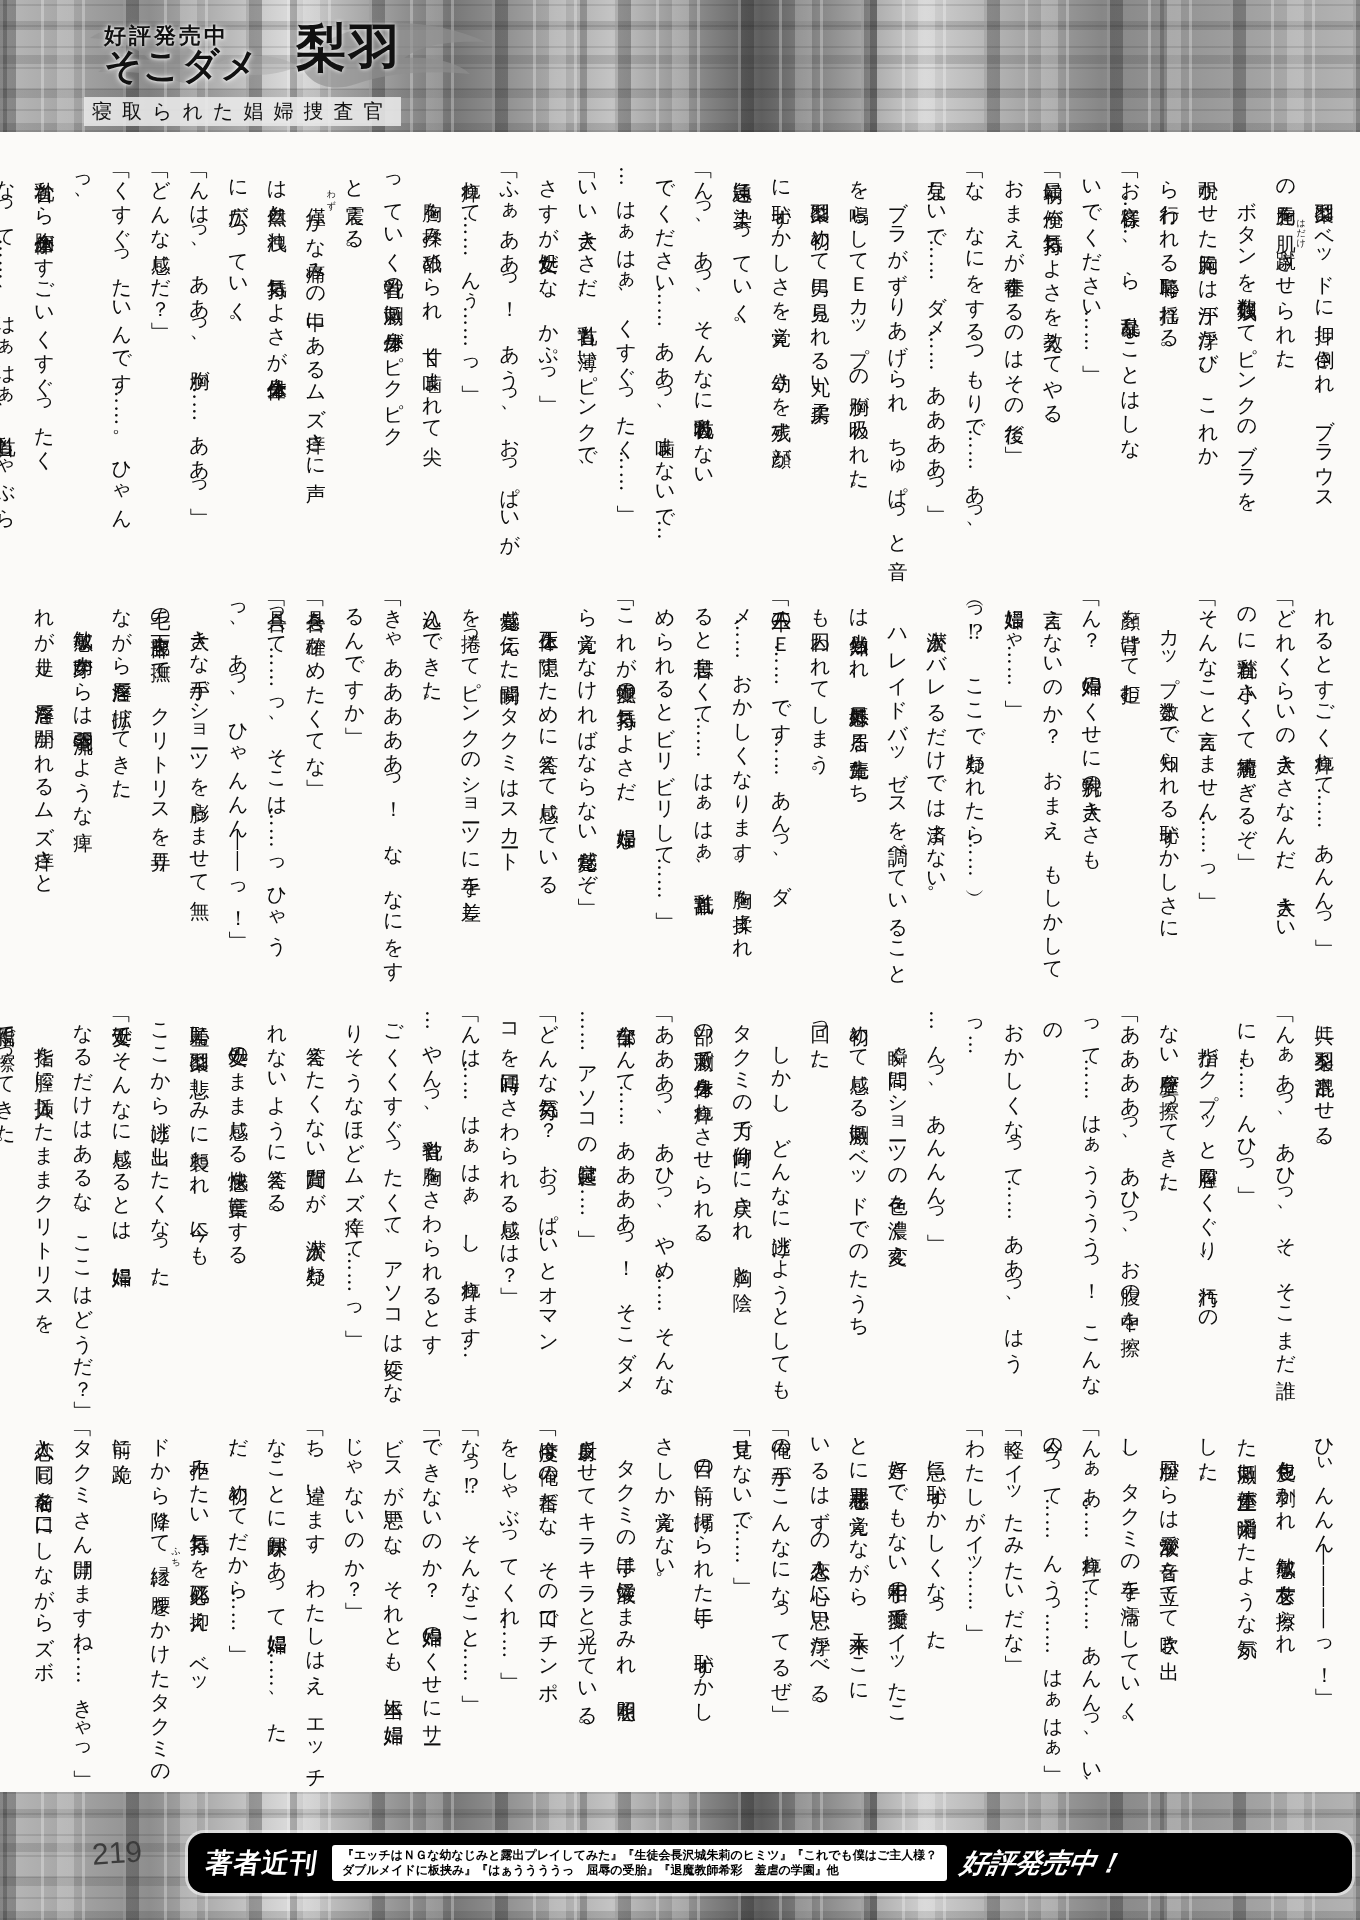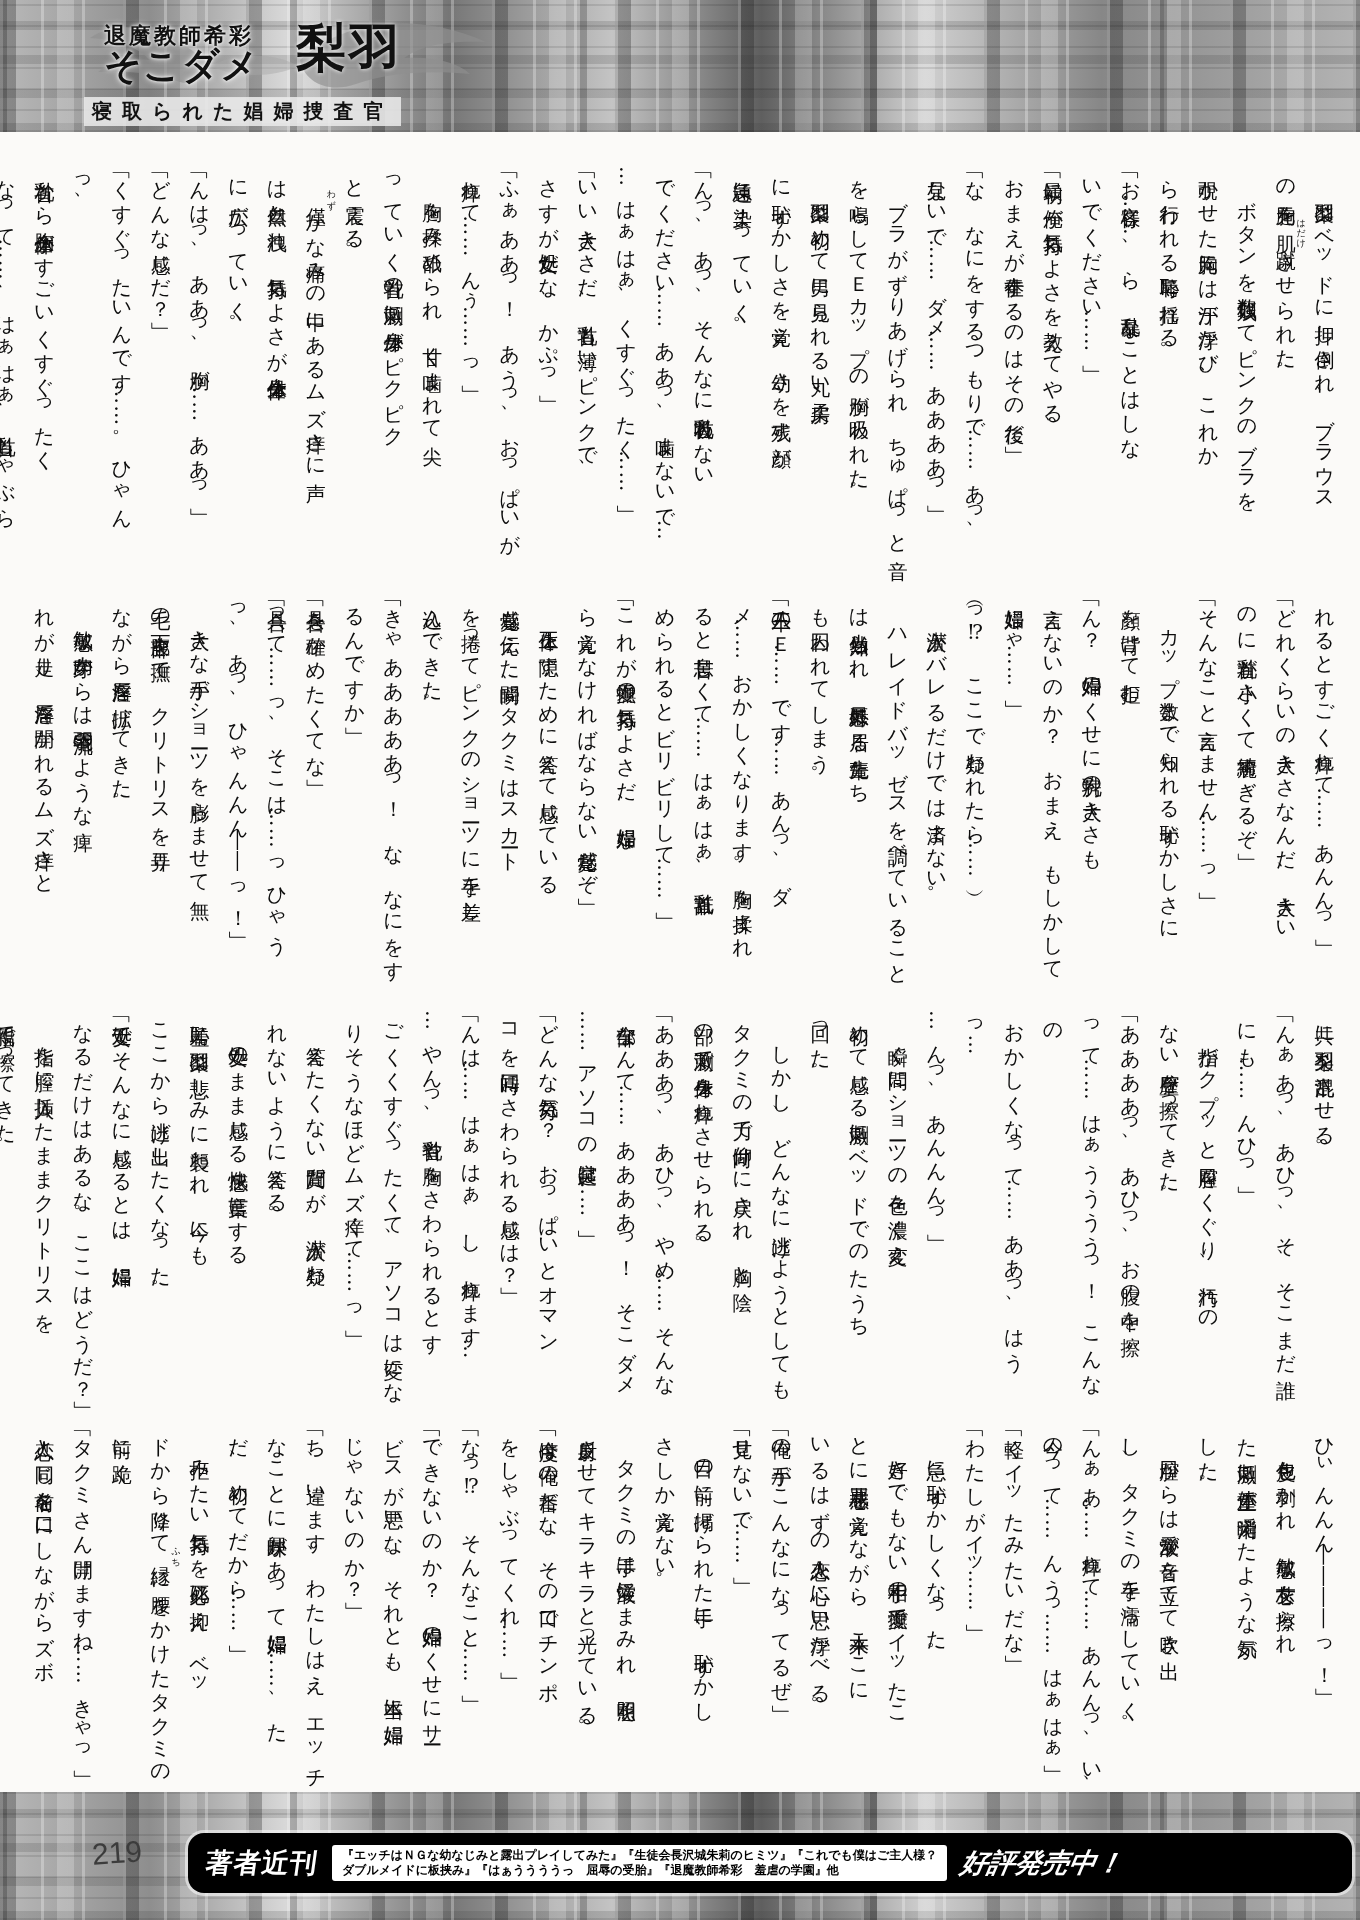--- a/index.html
+++ b/index.html
@@ -24,21 +24,21 @@
   
   .logo{position:absolute;top:16px;left:78px;width:420px;height:86px;}
   .wings{position:absolute;top:-4px;left:10px;opacity:.75;}
   .logo-text{position:absolute;top:8px;left:26px;line-height:1.05;
       font-family:"Liberation Sans","DejaVu Sans",sans-serif;font-weight:bold;
       text-shadow:0 0 3px #fff,0 0 6px #fff;}
   .t1{font-size:22px;letter-spacing:3px;}
   .t2{font-size:37px;letter-spacing:1px;}
   .t-name{position:absolute;top:-2px;left:218px;font-size:51px;font-weight:bold;
       letter-spacing:2px;text-shadow:0 0 4px #fff;}
-  .subtitle{position:absolute;top:97px;left:84px;font-size:20px;font-weight:bold;
+  .subtitle{position:absolute;top:97px;left:84px;font-size:20px;font-weight:normal;
       letter-spacing:10px;background:rgba(232,232,232,.88);padding:1px 8px;white-space:nowrap;}
 
   
   .band{position:absolute;right:16px;height:386px;
       writing-mode:vertical-rl;text-orientation:mixed;
       font-size:20px;line-height:38.8px;letter-spacing:1.2px;
       white-space:pre-line;color:#0d0d0d;}
   .band rt{font-size:9px;letter-spacing:0;}
 
   
@@ -62,21 +62,21 @@
 
   <div class="collage collage-top"></div>
 
   <div class="logo">
     <svg class="wings" width="400" height="96" viewBox="0 0 400 96">
       <path d="M118 50 C80 14 30 6 2 26 C36 28 52 38 62 48 C40 46 22 50 10 60 C40 58 70 62 92 70 C104 74 116 66 118 50 Z" fill="#8f8f8f" opacity="0.85"></path>
       <path d="M212 48 C258 6 330 0 398 30 C352 28 330 36 316 46 C348 44 372 52 382 62 C344 58 300 60 268 72 C240 82 216 70 212 48 Z" fill="#8f8f8f" opacity="0.85"></path>
       <path d="M122 54 C150 40 186 40 210 54 C186 66 148 66 122 54 Z" fill="#a8a8a8" opacity="0.6"></path>
     </svg>
     <div class="logo-text">
-      <div class="t1">退魔教師希彩</div>
+      <div class="t1">好評発売中</div>
       <div class="t2">そこダメ</div>
     </div>
     <div class="t-name">梨羽</div>
   </div>
   <div class="subtitle">寝取られた娼婦捜査官</div>
 
   <main>
     <div class="band" style="top:166px">　梨羽はベッドに押し倒され、ブラウス
 の胸元を<ruby>肌蹴<rt>はだけ</rt></ruby>させられた。
 　ボタンを数個残してピンクのブラを

